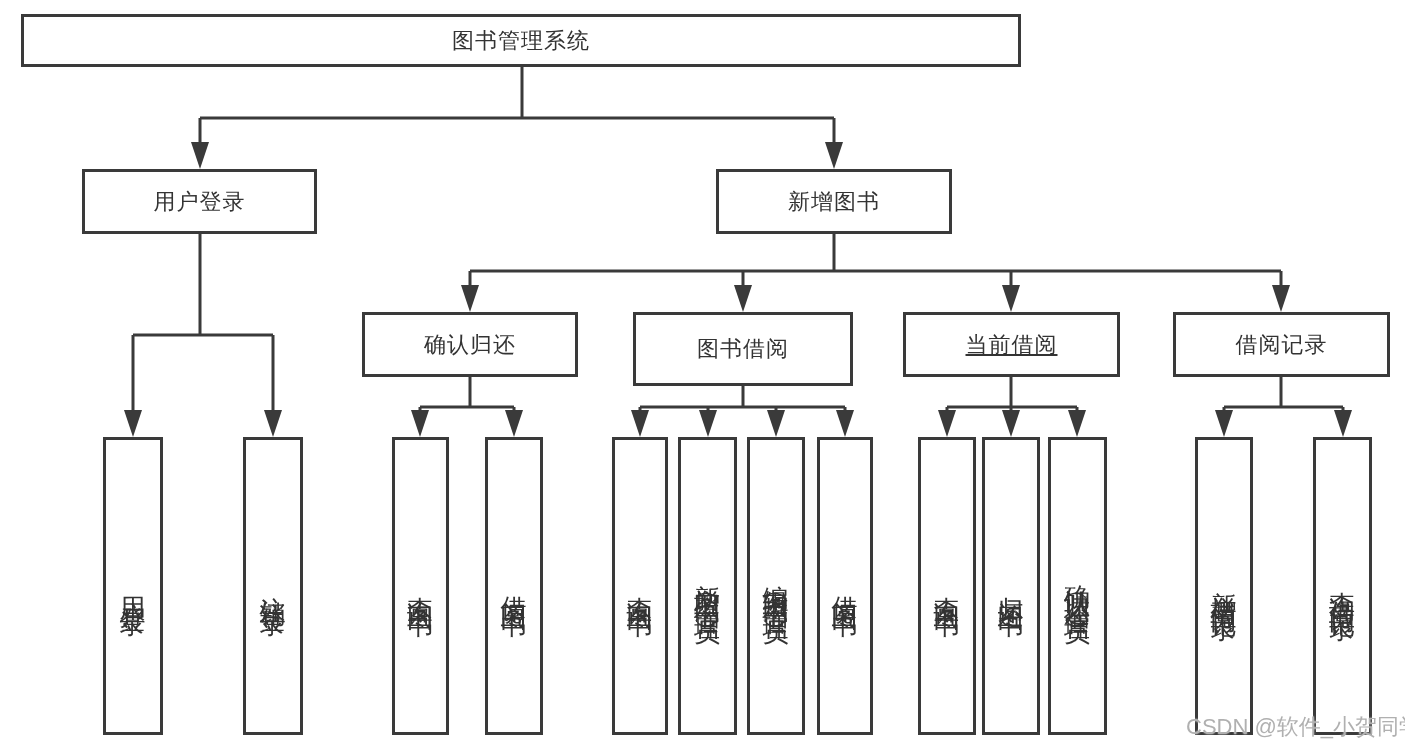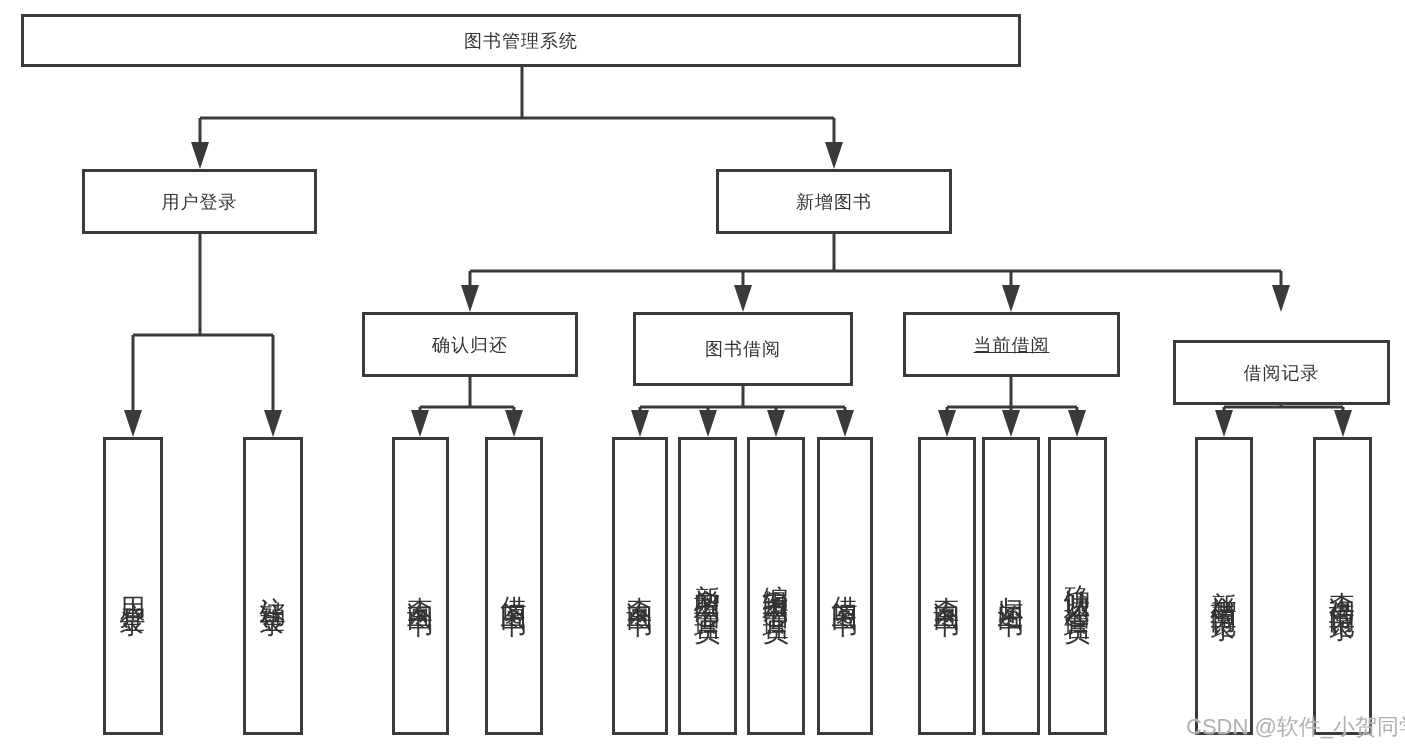--- a/index.html
+++ b/index.html
@@ -4,21 +4,21 @@
 <style>
   html,body{margin:0;padding:0;background:#ffffff;}
   .canvas{
     position:relative;width:1405px;height:747px;background:#ffffff;
     font-family:"Liberation Sans","DejaVu Sans",sans-serif;overflow:hidden;
   }
   .connectors{position:absolute;left:0;top:0;z-index:0;}
   .hbox{
     position:absolute;box-sizing:border-box;border:3px solid #3a3a3a;background:#ffffff;
     display:flex;align-items:center;justify-content:center;
-    font-size:18px;color:#333333;letter-spacing:1px;z-index:1;white-space:nowrap;text-align:right;
+    font-size:22px;color:#333333;letter-spacing:1px;z-index:1;white-space:nowrap;text-align:right;
   }
   .vbox{
     position:absolute;box-sizing:border-box;border:3px solid #3a3a3a;background:#ffffff;
     display:flex;align-items:center;justify-content:center;z-index:1;
   }
   .vbox span{
     writing-mode:vertical-rl;text-orientation:mixed;
     font-size:26px;color:#333333;letter-spacing:5px;line-height:1;white-space:nowrap;
   }
   .watermark{
@@ -65,21 +65,21 @@
   </svg>
 
   <div class="hbox" style="left:21px;top:14px;width:1000px;height:53px;">图书管理系统</div>
 
   <div class="hbox" style="left:82px;top:169px;width:235px;height:65px;">用户登录</div>
   <div class="hbox" style="left:716px;top:169px;width:236px;height:65px;">新增图书</div>
 
   <div class="hbox" style="left:362px;top:312px;width:216px;height:65px;">确认归还</div>
   <div class="hbox" style="left:633px;top:312px;width:220px;height:74px;">图书借阅</div>
   <div class="hbox" style="left:903px;top:312px;width:217px;height:65px;text-decoration:underline;">当前借阅</div>
-  <div class="hbox" style="left:1173px;top:312px;width:217px;height:65px;margin-top:28px;">借阅记录</div>
+  <div class="hbox" style="left:1173px;top:312px;width:217px;height:65px;">借阅记录</div>
 
   <div class="vbox" style="left:103px;top:437px;width:60px;height:298px;">
     <span>用户登录</span>
   </div>
   <div class="vbox" style="left:243px;top:437px;width:60px;height:298px;">
     <span>注销登录</span>
   </div>
 
   <div class="vbox" style="left:392px;top:437px;width:57px;height:298px;">
     <span>查询图书</span>

